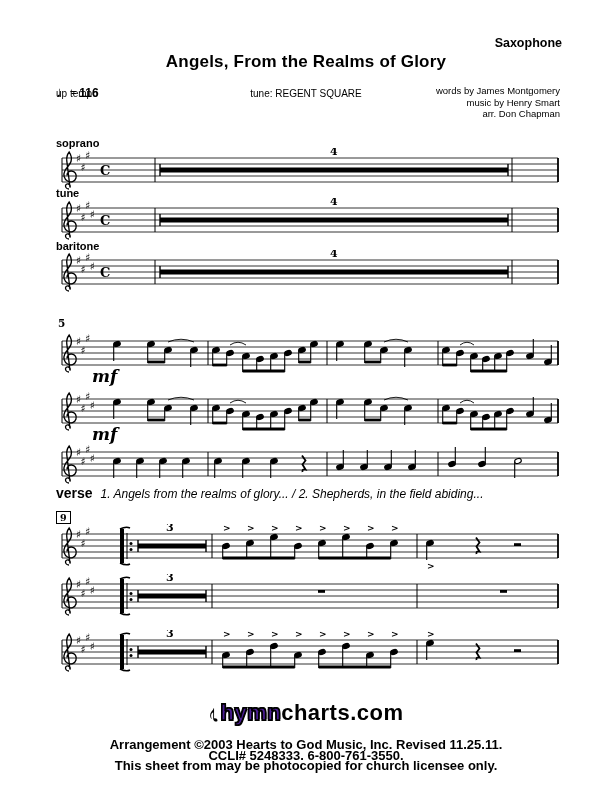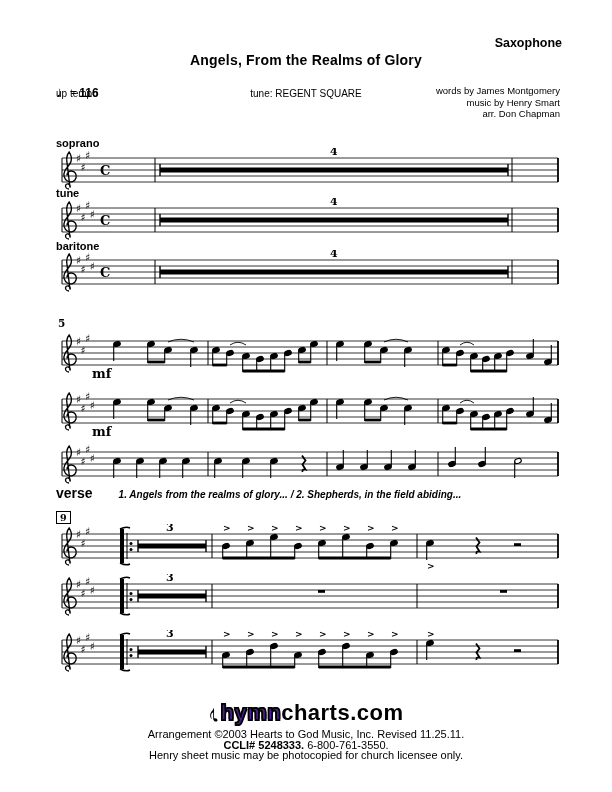--- a/index.html
+++ b/index.html
@@ -2,49 +2,49 @@
 <html><head>
 <meta charset="utf-8">
 <style>
   html,body{margin:0;padding:0;background:#e8e8e8;}
   #page{position:relative;width:612px;height:792px;background:#ffffff;margin:0 auto;
         font-family:"Liberation Sans",sans-serif;color:#000;overflow:hidden;}
 
   .abs{position:absolute;}
 
   #part-label{top:36px;right:50px;font-size:12.5px;font-weight:bold;}
-  #title{top:52px;left:0;right:0;text-align:center;font-size:14px;font-weight:bold;letter-spacing:.2px;}
+  #title{top:52px;left:0;right:0;text-align:center;font-size:17px;font-weight:bold;letter-spacing:.2px;}
 
   #tempo{top:83px;left:56px;font-size:11px;}
   #tempo .note{font-size:15px;font-weight:bold;}
   #tempo .eq{font-size:9px;font-weight:bold;position:relative;top:-1px;}
   #tempo .bpm{font-size:12px;font-weight:bold;}
   #tempo-feel{top:88px;left:56px;font-size:10px;}
 
   #tune-line{top:88px;left:0;right:0;text-align:center;font-size:10px;}
 
   #credits{top:85px;right:52px;text-align:right;font-size:9.5px;line-height:11.6px;}
 
   .staff-label{left:56px;font-size:11px;font-weight:bold;}
   .staff{left:56px;width:506px;height:58px;}
   .mnum{font-family:"DejaVu Serif",serif;font-weight:bold;font-size:10.5px;}
   .boxed{border:1px solid #000;padding:0 3px;font-size:9.5px;line-height:11px;}
-  .dyn{left:92px;font-family:"DejaVu Serif",serif;font-weight:bold;font-size:13px;text-align:center;}
+  .dyn{left:92px;font-family:"DejaVu Serif",serif;font-style:italic;font-weight:bold;font-size:17px;text-align:center;}
 
   #verse{top:484px;left:56px;white-space:nowrap;}
-  #verse .vlabel{font-size:14px;font-weight:bold;margin-right:26px;}
-  #verse .vtext{font-size:10px;font-style:italic;font-weight:bold;}
+  #verse .vlabel{font-size:14px;font-weight:bold;margin-right:8px;}
+  #verse .vtext{font-size:12px;font-style:italic;font-weight:normal;}
 
   #footer{top:700px;left:0;right:0;text-align:center;}
   #logo{display:inline-block;white-space:nowrap;}
   #logo .licon{display:inline-block;font-size:24px;font-weight:bold;transform:scaleX(-1);vertical-align:-2px;}
   #logo .lhymn{font-size:22px;font-weight:bold;color:#4c1d95;-webkit-text-stroke:1.3px #000;
                text-shadow:-1px -1px 0 #000,1px -1px 0 #000,-1px 1px 0 #000,1px 1px 0 #000;letter-spacing:.5px;}
   #logo .lcharts{font-size:22px;font-weight:bold;letter-spacing:.5px;text-align:center;}
-  #footer-lines{margin-top:1px;font-size:11px;line-height:10.5px;}
+  #footer-lines{margin-top:12px;font-size:13px;line-height:10.5px;font-weight:bold;}
 </style>
 </head>
 <body>
 
 <div id="page">
 
   <div id="part-label" class="abs">Saxophone</div>
   <div id="title" class="abs">Angels, From the Realms of Glory</div>
 
   <div id="tempo" class="abs">
@@ -471,17 +471,17 @@
     <span class="vlabel">verse</span><span class="vtext">1. Angels from the realms of glory... / 2. Shepherds, in the field abiding...</span>
   </div>
 
   <div id="footer" class="abs">
     <div id="logo">
       <span class="licon">♪</span><span class="lhymn">hymn</span><span class="lcharts">charts.com</span>
     </div>
     <div id="footer-lines">
       <div><b></b><span>Arrangement ©2003 Hearts to God Music, Inc. Revised 11.25.11.</span></div>
       <div><b>CCLI# 5248333.</b><span> 6-800-761-3550.</span></div>
-      <div><b></b><span>Henry sheet music may be photocopied for church licensee only.</span></div>
+      <div><b></b><span>This sheet from may be photocopied for church licensee only.</span></div>
     </div>
   </div>
 
 </div>
 
 </body></html>

